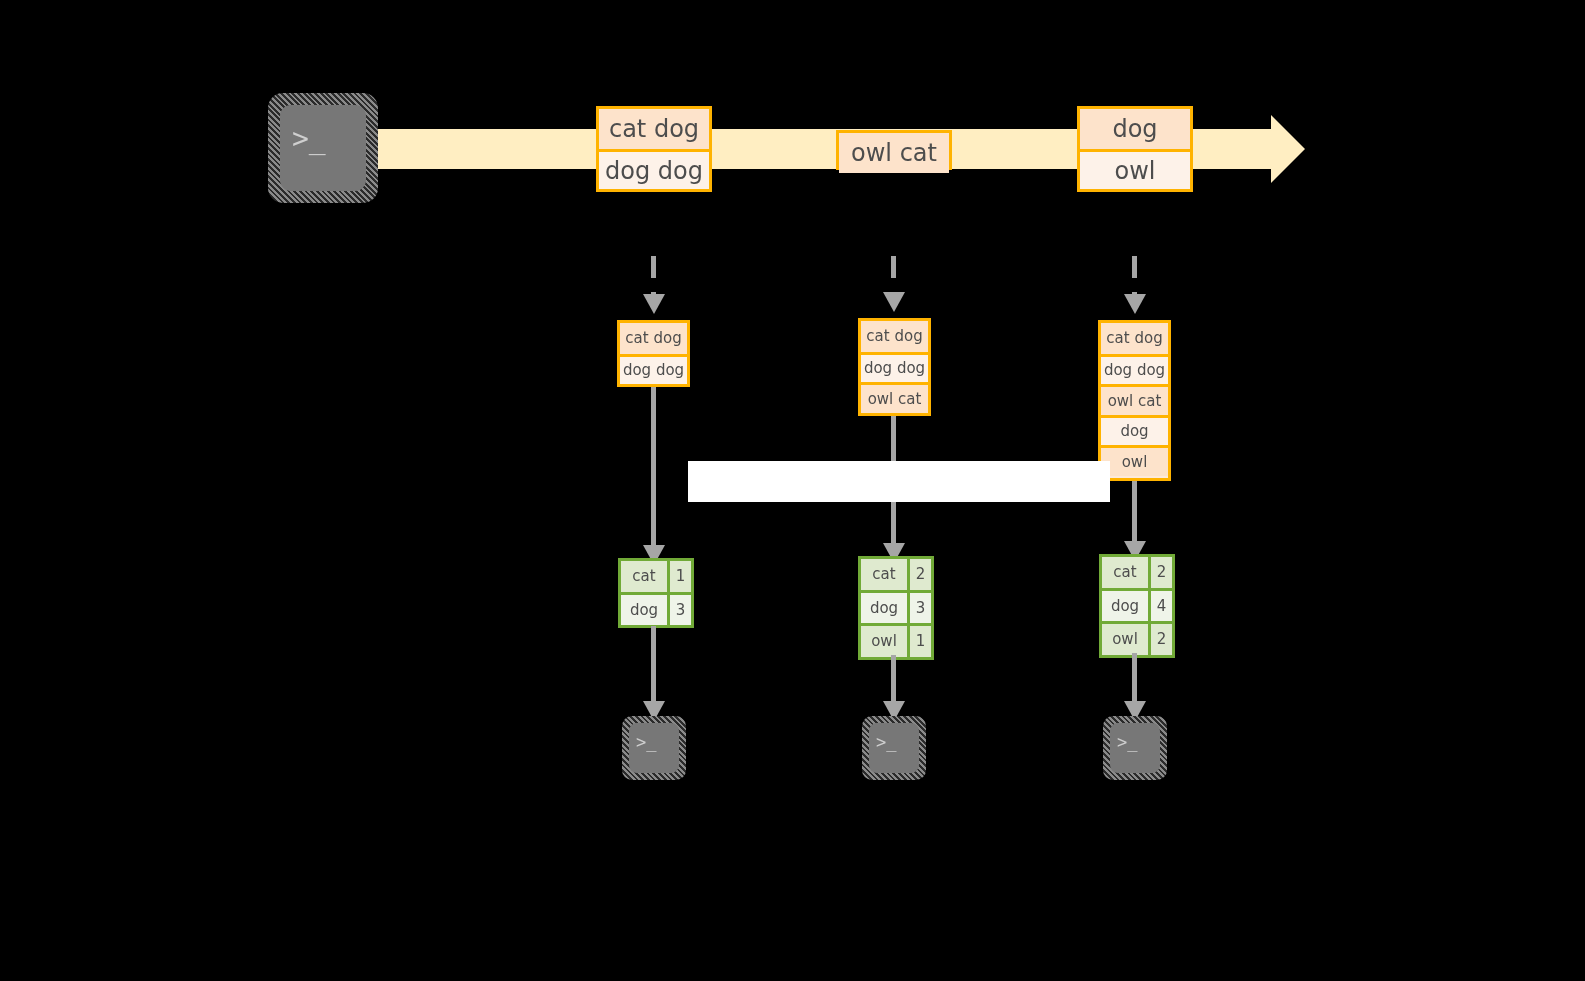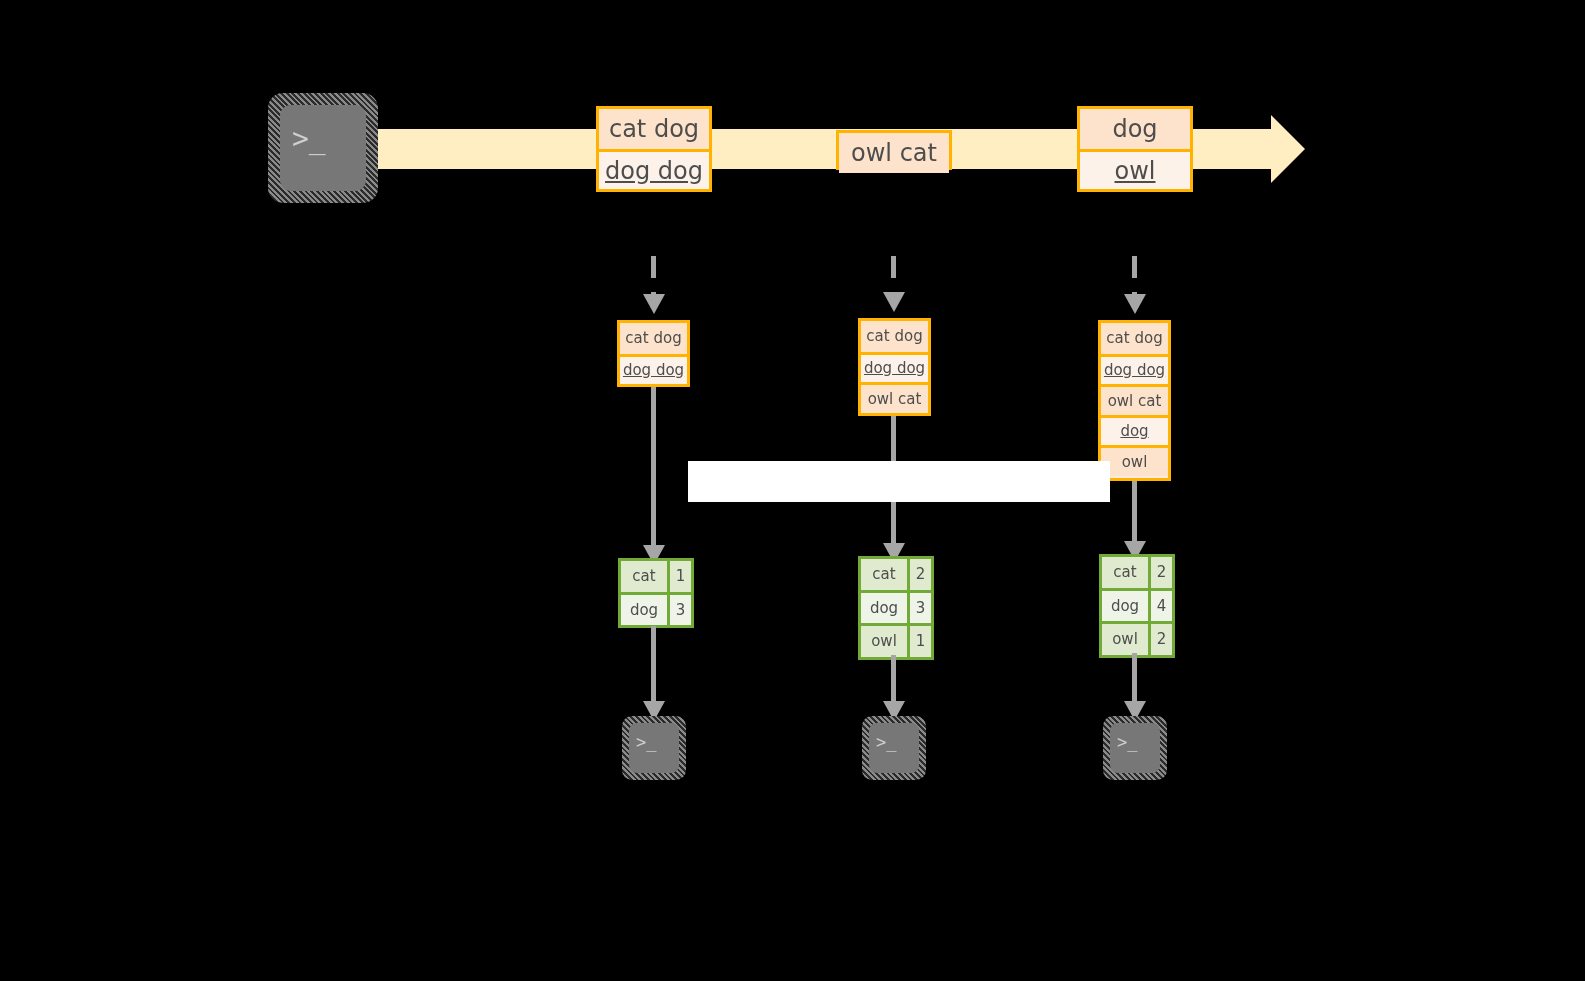--- a/index.html
+++ b/index.html
@@ -60,21 +60,21 @@
   }
   .rec-row {
     box-sizing: border-box;
     display: flex;
     align-items: center;
     justify-content: center;
     color: #4d4d4d;
     white-space: nowrap;
   }
   .rec-row.shade-a { background: #fde3cb; }
-  .rec-row.shade-b { background: #fdf2e9; text-decoration: underline; }
+  .rec-row.shade-b { background: #fdf2e9; }
   .rec-row + .rec-row { border-top: 3px solid #ffb300; }
 
   
   .rec.big .rec-row { height: 40px; font-size: 24px; }
   
   .rec.small .rec-row { height: 30.5px; font-size: 15px; }
 
   
   .tbl {
     position: absolute;

